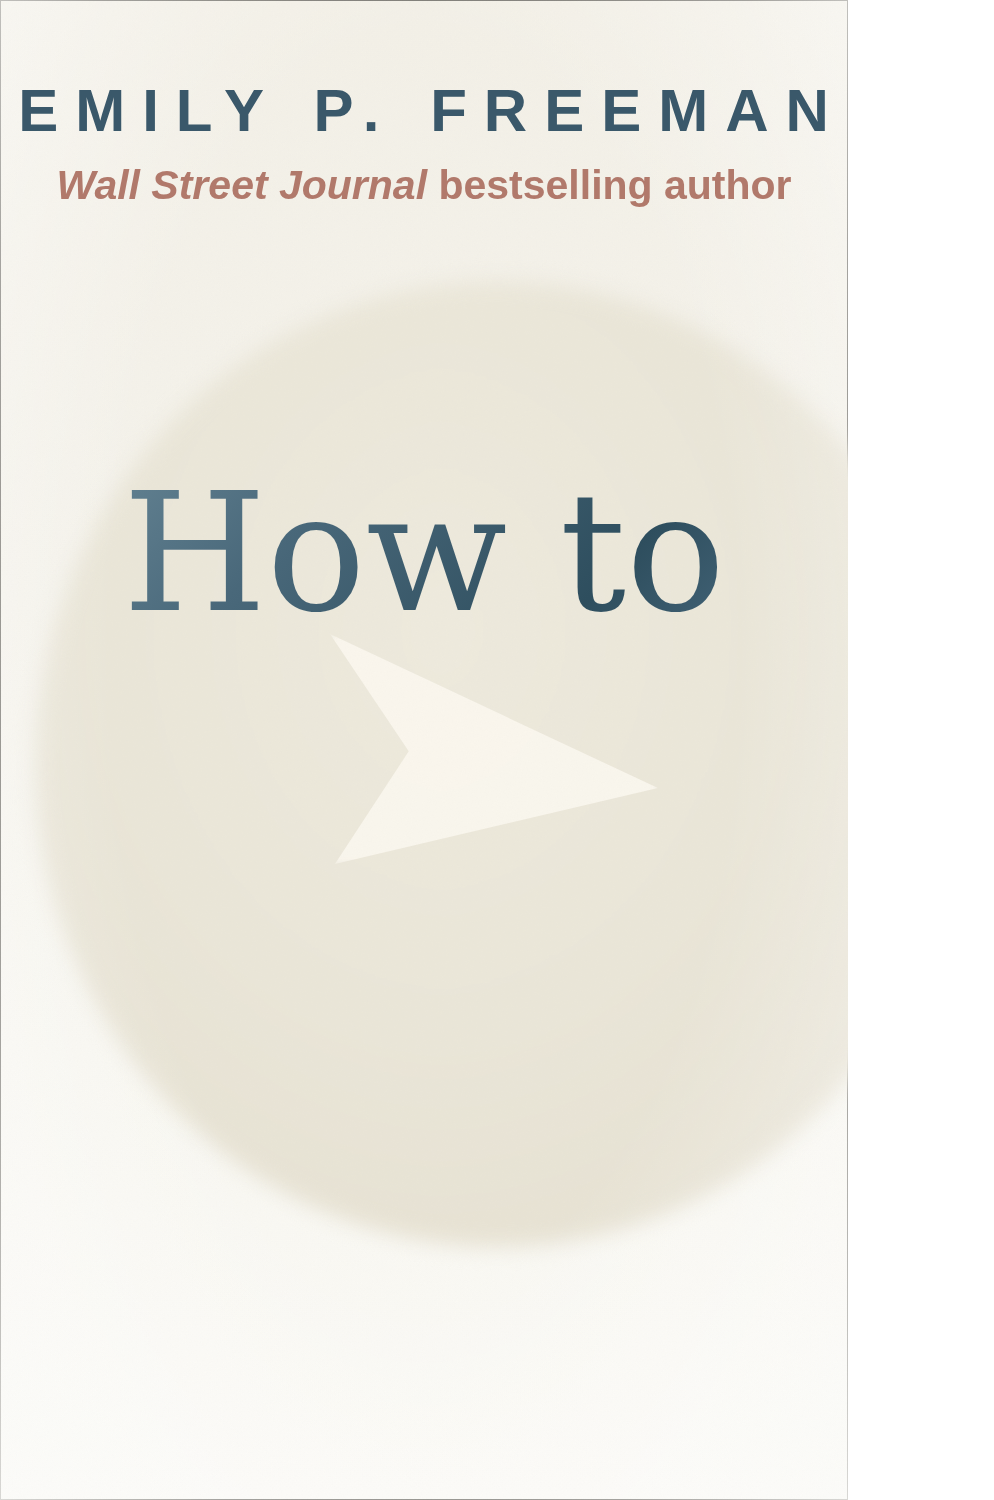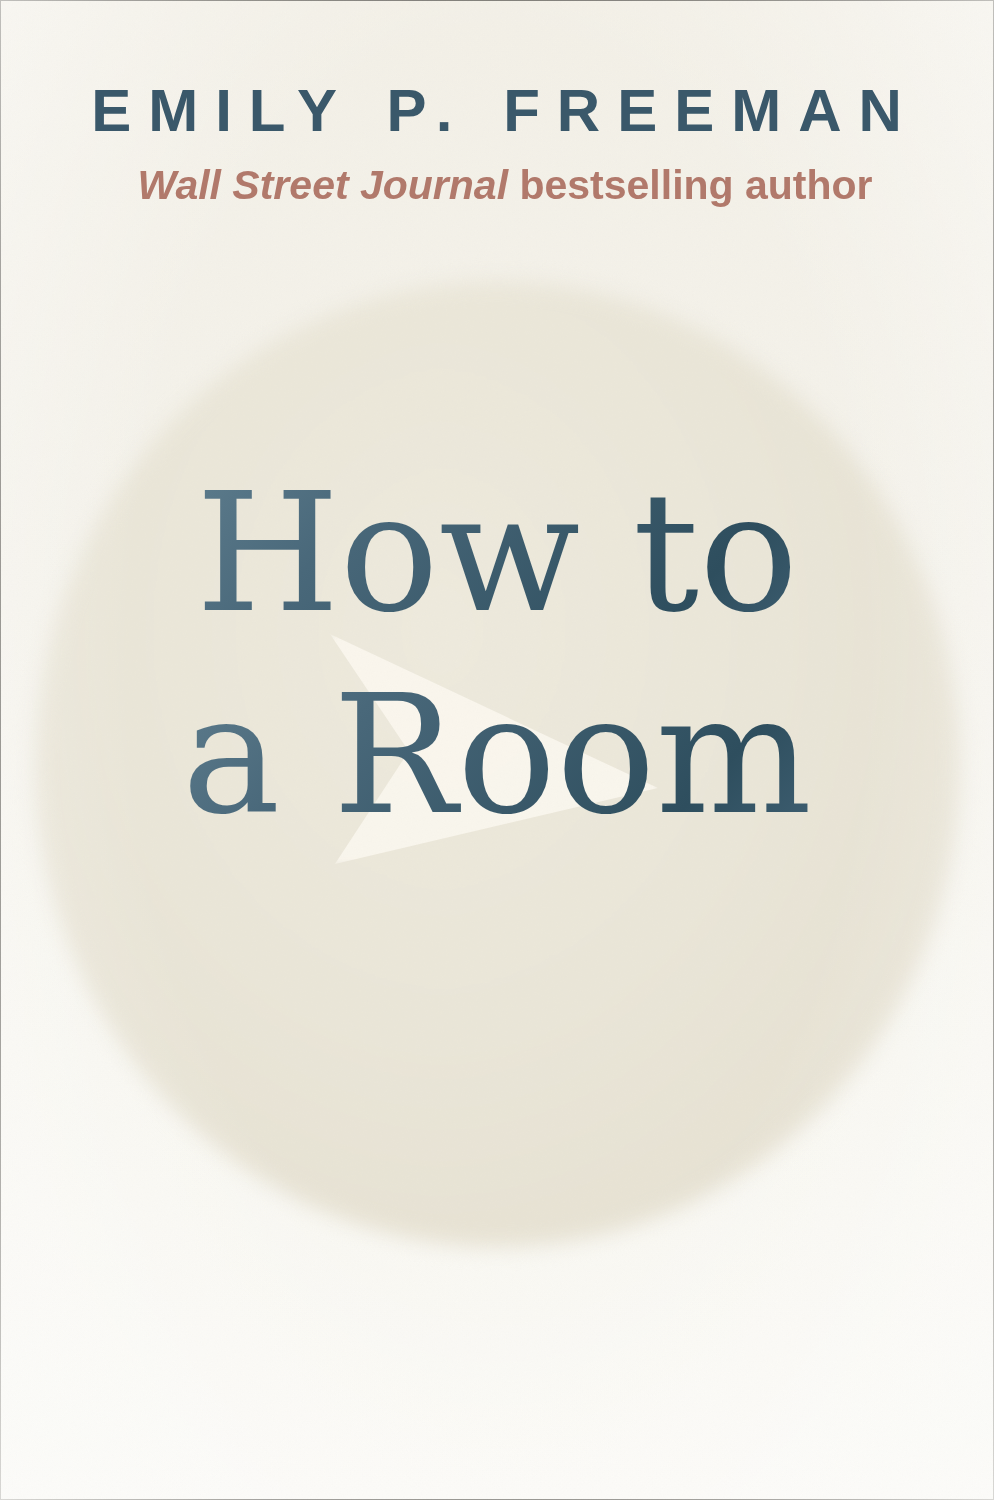--- a/index.html
+++ b/index.html
@@ -1,18 +1,18 @@
 <!DOCTYPE html>
 <html><head>
 <meta charset="utf-8">
 <style>
   html, body { margin: 0; padding: 0; background: #ffffff; }
   .cover {
     position: relative;
-    width: 994px;
+    width: 848px;
     height: 1500px;
     overflow: hidden;
     box-sizing: border-box;
     background: linear-gradient(180deg, #f3f0e7 0%, #f5f3ec 40%, #f8f7f1 70%, #fbfaf6 100%);
     box-shadow: inset 0 0 0 1px #7d7b75;
     font-family: "Liberation Sans", sans-serif;
   }
   
   .circle {
     position: absolute;
@@ -65,21 +65,20 @@
   }
   .credential {
     position: absolute;
     left: 0; top: 162px;
     width: 100%;
     text-align: center;
     font-weight: bold;
     font-size: 41px;
     color: #b1796b;
     z-index: 5;
-    padding-left: 8px;
   }
   .credential .pub { font-style: italic; }
   .title {
     position: absolute;
     left: 0; top: 452px;
     width: 100%;
     text-align: center;
     font-family: "DejaVu Serif", serif;
     font-size: 165px;
     line-height: 202px;
@@ -124,19 +123,18 @@
     </filter>
     <rect width="994" height="1500" filter="url(#paper)"></rect>
   </svg>
 
   <div class="author">EMILY P. FREEMAN</div>
 
   <div class="credential"><span class="pub">Wall Street Journal</span><span> bestselling author</span></div>
 
   <div class="title">
     <div class="line">How to</div>
-    <div class="line">a Room</div>
   </div>
 
   <div class="tagline">
   </div>
 
 </div>
 
 </body></html>

